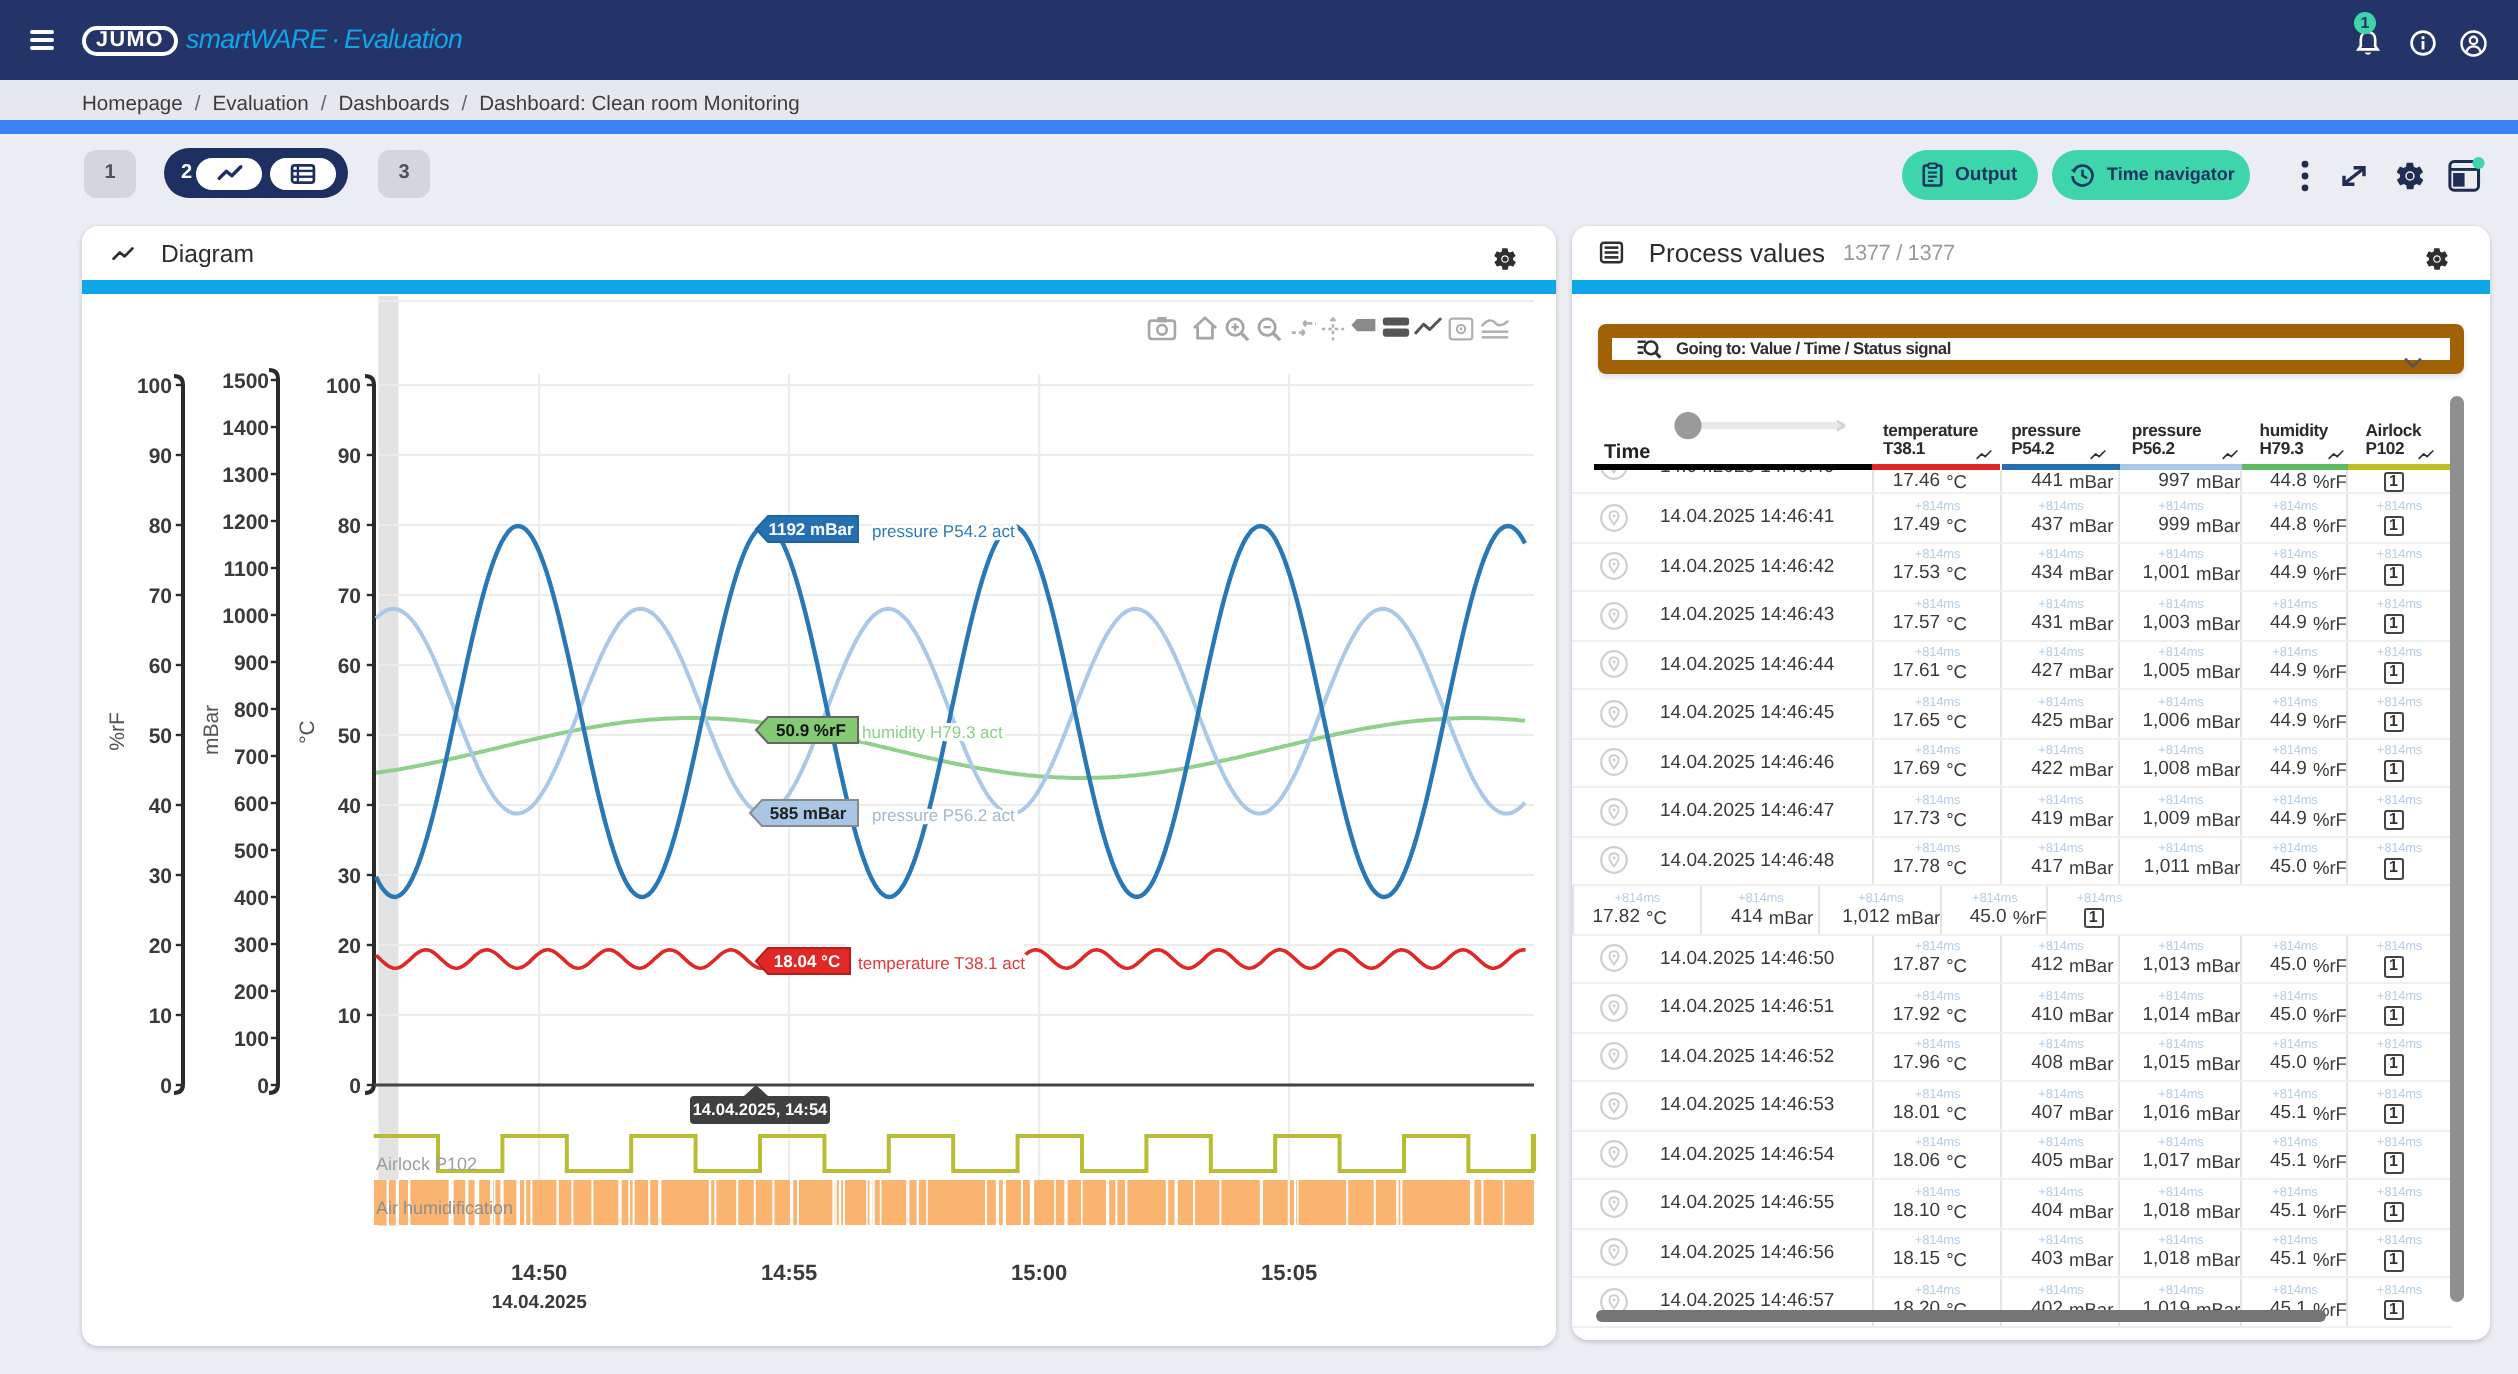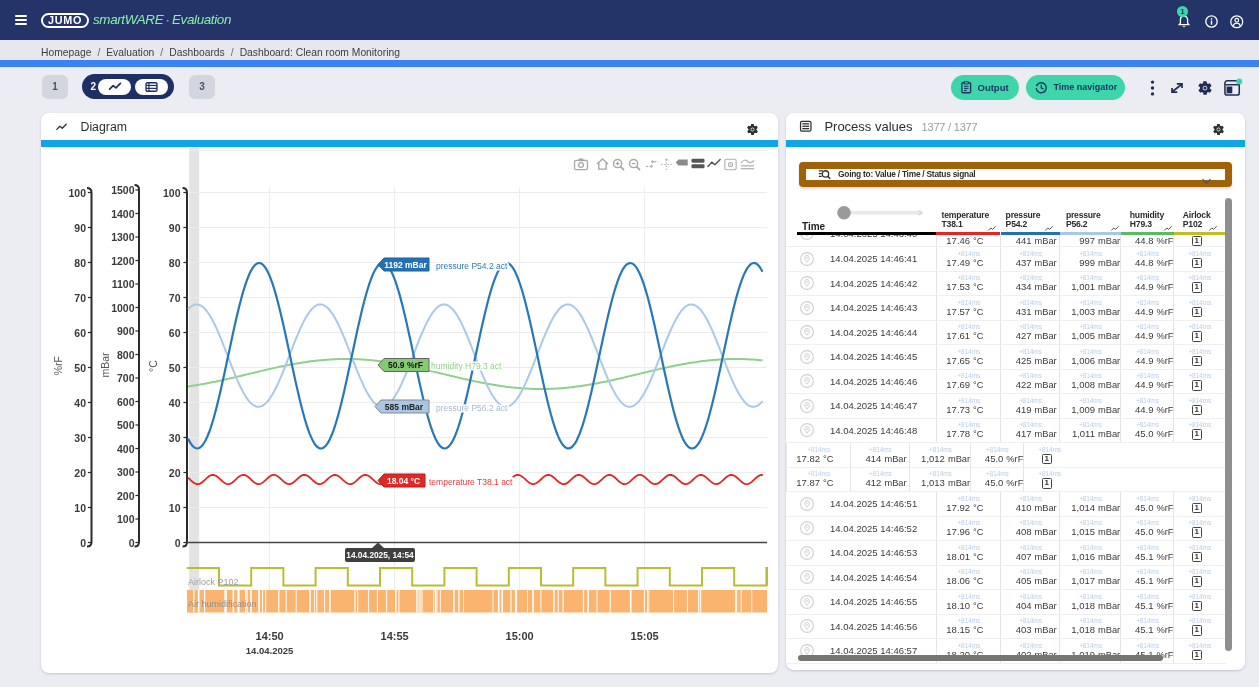--- a/index.html
+++ b/index.html
@@ -1,21 +1,21 @@
 <!DOCTYPE html>
 <html><head><meta charset="utf-8"><title>smartWARE Evaluation</title>
 <style>
 *{margin:0;padding:0;box-sizing:border-box}
 html,body{width:1259px;height:687px;overflow:hidden;font-family:"Liberation Sans",sans-serif;background:#ecedf2}
 .abs{position:absolute}
 .topbar{position:absolute;left:0;top:0;width:1259px;height:40px;background:#243468}
 .burger{position:absolute;left:15px;top:15px;width:12px;height:10px}
 .burger div{height:1.7px;background:#fff;margin-bottom:2.4px;border-radius:1px}
 .jlogo{position:absolute;left:41px;top:12.5px;width:48px;height:15px;border:2.6px solid #fff;border-radius:8px;color:#fff;font-weight:bold;font-size:10.8px;letter-spacing:.7px;text-align:center;line-height:10.8px}
-.brand{position:absolute;left:93px;top:12px;color:#86efac;font-size:13.4px;font-style:italic;letter-spacing:-.35px}
+.brand{position:absolute;left:93px;top:12px;color:#0ea5e9;font-size:13.4px;font-style:italic;letter-spacing:-.35px}
 .nvico{position:absolute}
 .badge{position:absolute;left:1177px;top:5.5px;width:11px;height:11px;border-radius:6px;background:#3ed5ab;color:#243468;font-size:8px;font-weight:bold;text-align:center;line-height:11.5px;z-index:3}
 .crumbbar{position:absolute;left:0;top:40px;width:1259px;height:27px;background:#e7e8ed;border-bottom:7px solid #3b82f6}
 .crumbs{position:absolute;left:41px;top:7px;font-size:10.3px;color:#3d3d3d}
 .crumbs .sep{color:#666;padding:0 6px}
 .numbtn{position:absolute;top:75px;width:26px;height:24px;border-radius:6px;background:#d3d6df;color:#4d5262;font-size:10px;font-weight:bold;text-align:center;line-height:24px}
 .grp2{position:absolute;left:82px;top:74px;width:92px;height:25px;border-radius:12.5px;background:#1e2f62;color:#fff}
 .grp2 .n2{position:absolute;left:8.5px;top:7px;font-size:10px;font-weight:bold}
 .wpill{position:absolute;top:4.5px;width:33px;height:16px;background:#fff;border-radius:8px;display:flex;align-items:center;justify-content:center}
 .tealbtn{position:absolute;top:75px;height:24.5px;border-radius:12.5px;background:#3ed5ab;color:#1d3661;font-size:9.5px;font-weight:bold;display:flex;align-items:center;white-space:nowrap}
@@ -895,20 +895,28 @@
           </div>
         </div>
         <div class="cel c5">
           <div class="ms">+814ms</div>
           <div class="v" style="justify-content:center;transform:translateX(-3px)">
             <span class="abox">1</span>
           </div>
         </div>
       </div>
       <div class="trow">
+        <div class="ctime">
+          <span class="pin"><svg width="14" height="14" viewBox="0 0 14 14">
+              <circle cx="7" cy="7" r="6.4" fill="none" stroke="#cfcfcf" stroke-width="1.1"></circle>
+              <path d="M7 3.6 C5.6 3.6 4.7 4.6 4.7 5.9 C4.7 7.4 7 10.2 7 10.2 C7 10.2 9.3 7.4 9.3 5.9 C9.3 4.6 8.4 3.6 7 3.6 Z" fill="none" stroke="#cfcfcf" stroke-width="1"></path>
+              <circle cx="7" cy="5.9" r="0.8" fill="#cfcfcf"></circle>
+            </svg></span>
+          <span class="ts">14.04.2025 14:46:50</span>
+        </div>
         <div class="cel c1">
           <div class="ms">+814ms</div>
           <div class="v">
             <span class="n" style="width:33px">17.87</span>
             <span class="u">°C</span>
           </div>
         </div>
         <div class="cel c2">
           <div class="ms">+814ms</div>
           <div class="v">

